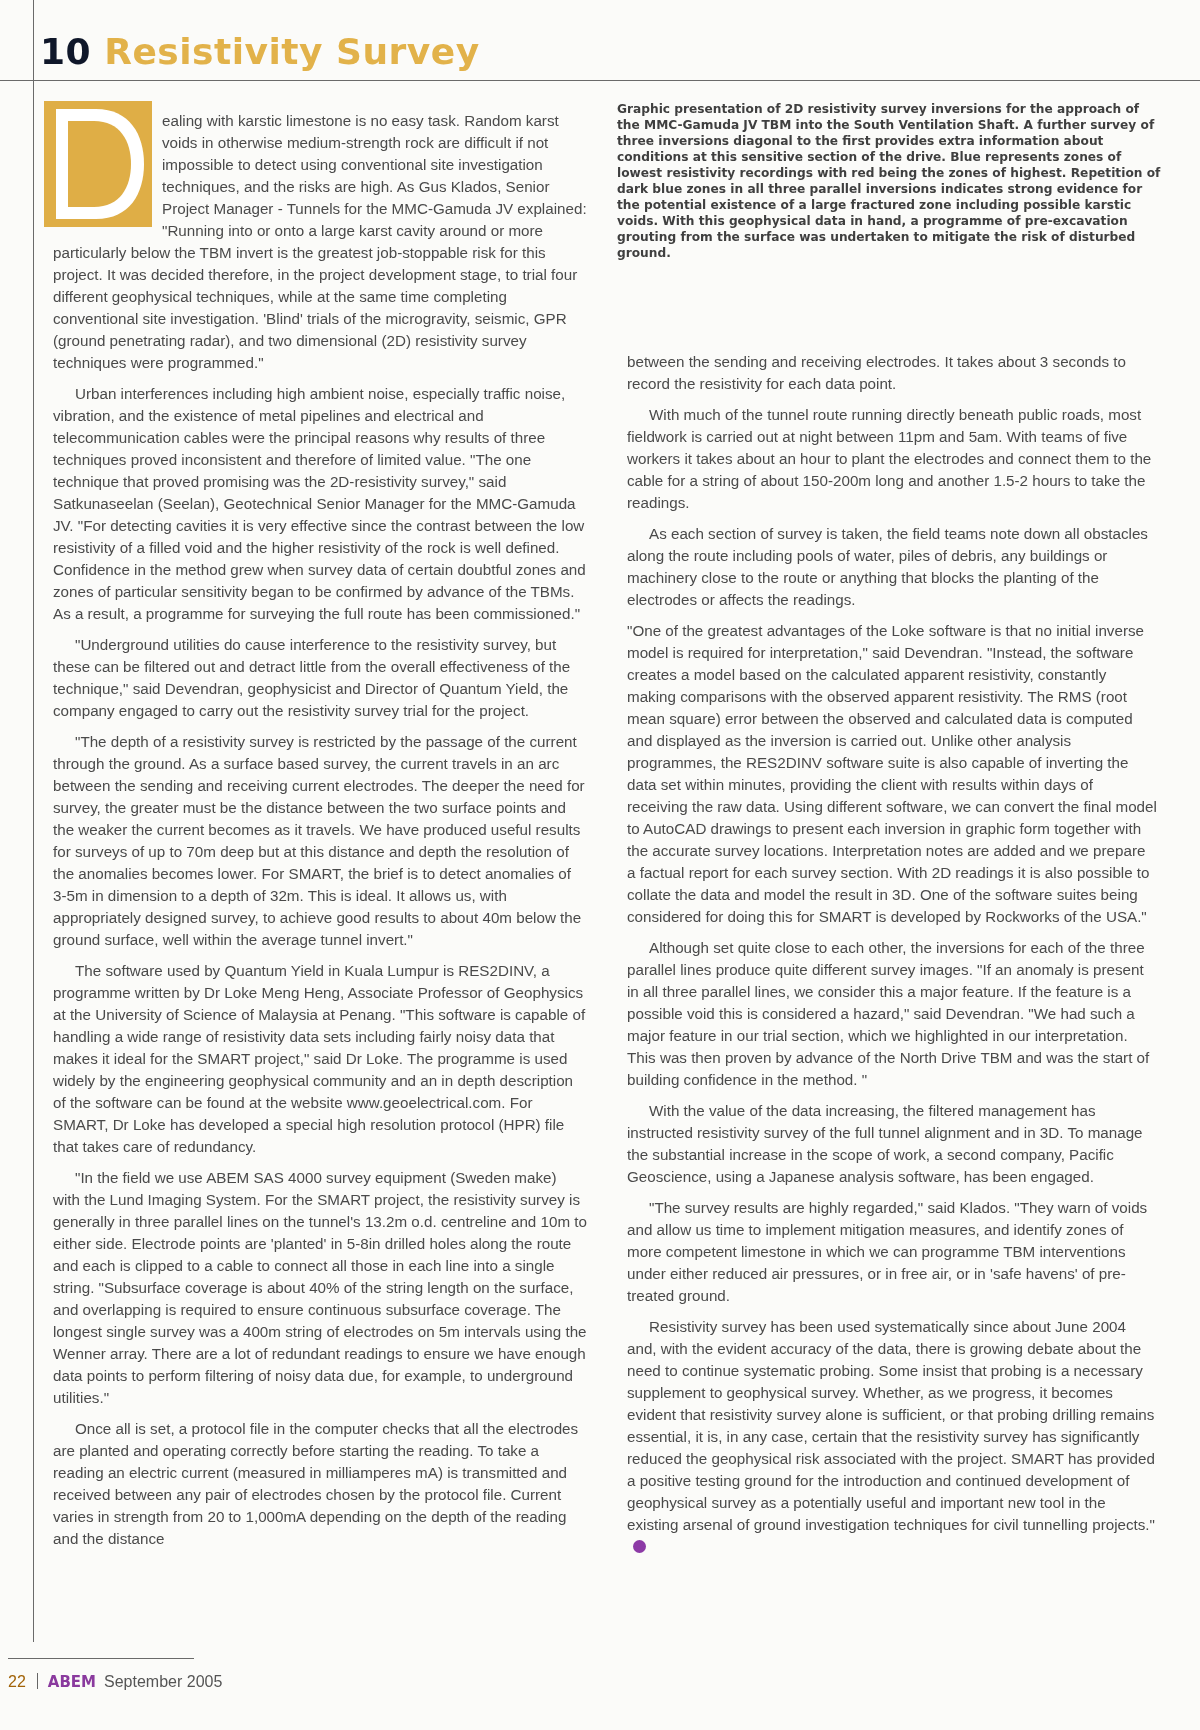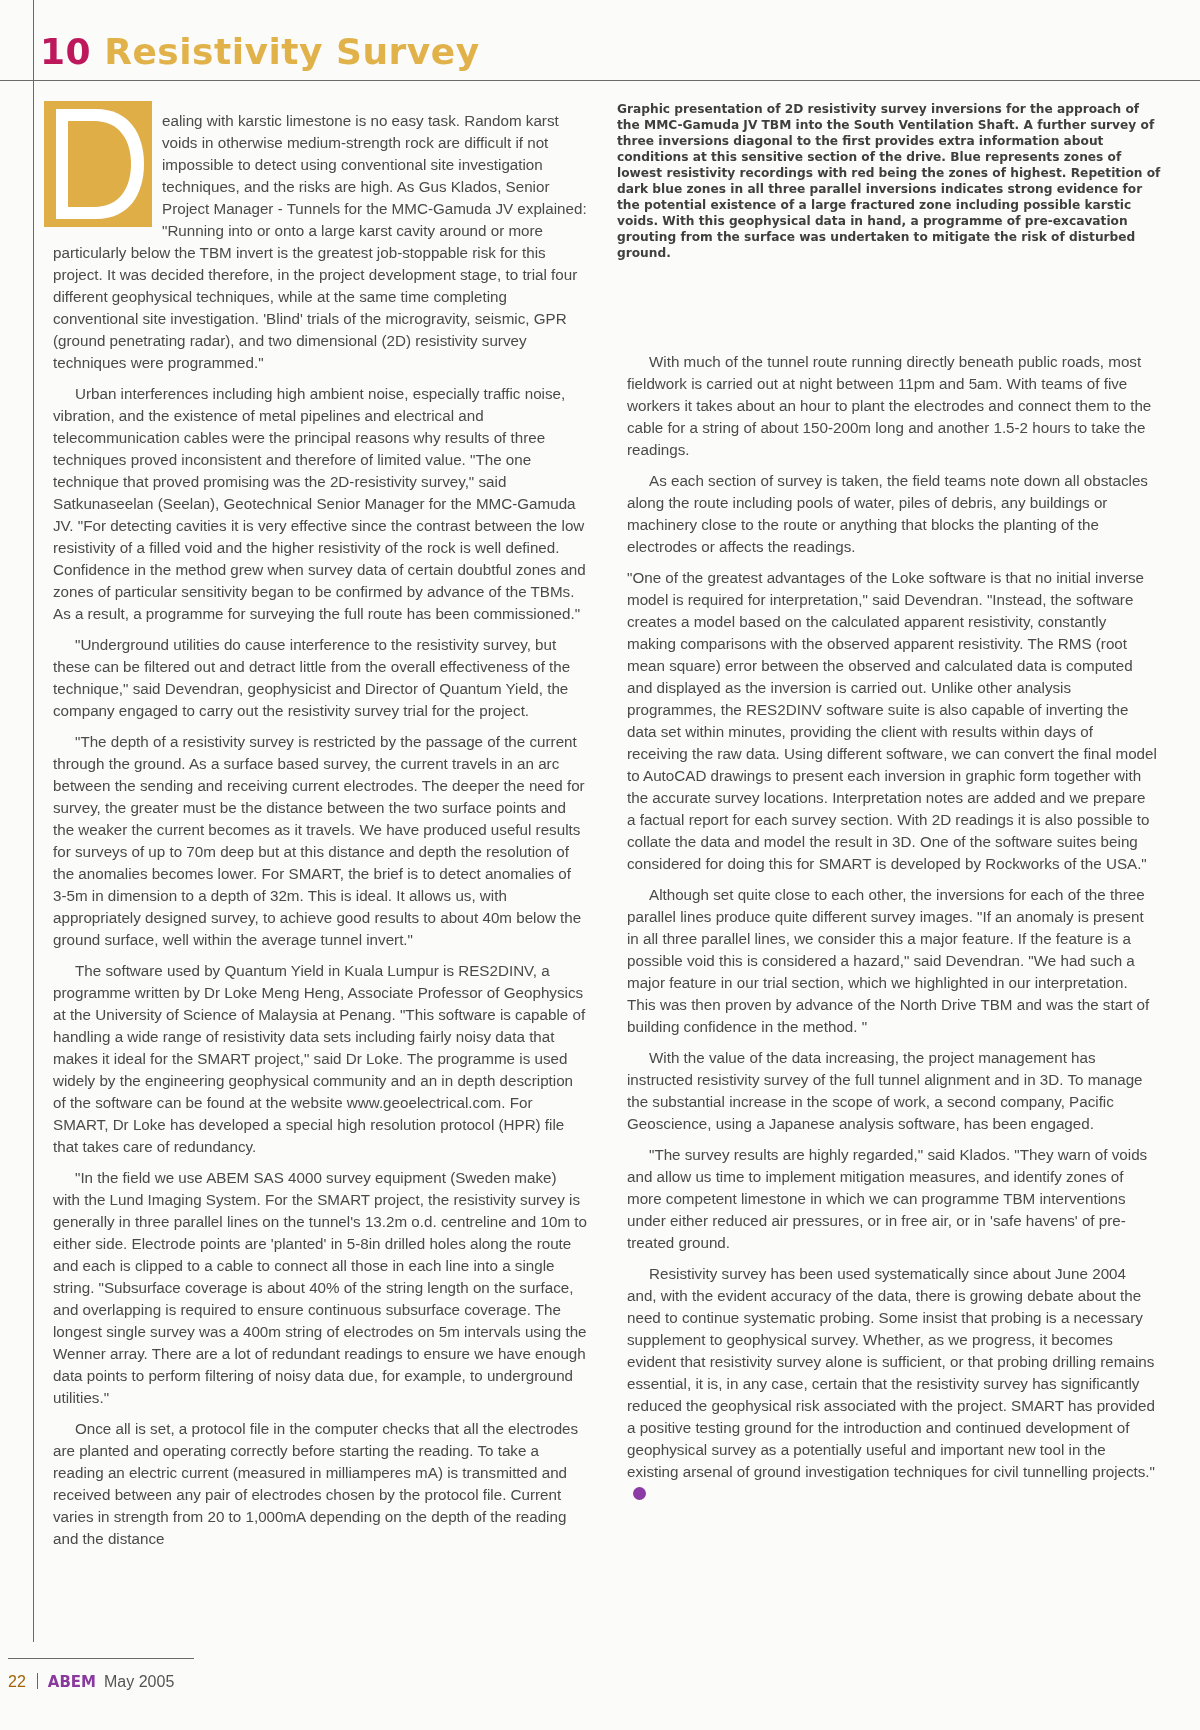--- a/index.html
+++ b/index.html
@@ -10,21 +10,21 @@
     color: #4a4a4a;
   }
   .vline-left { position: absolute; left: 33px; top: 0; width: 1px; height: 1642px; background: #6a6a6a; }
   .hline-title { position: absolute; left: 0; top: 80px; width: 1200px; height: 1px; background: #6a6a6a; }
   .hline-footer { position: absolute; left: 8px; top: 1658px; width: 186px; height: 1px; background: #6a6a6a; }
   .title {
     position: absolute; left: 40px; top: 30px; margin: 0;
     font-family: "DejaVu Sans", sans-serif; font-weight: bold; font-size: 36px; line-height: 44px;
     letter-spacing: 0.5px; white-space: nowrap;
   }
-  .title .num { color: #be185d; }
+  .title .num { color: #0f172a; }
   .title .text { color: #e2b24a; margin-top: 24px; }
 
   .col { position: absolute; font-family: "Liberation Sans", sans-serif; font-size: 15.2px; line-height: 22px; color: #4a4a4a; }
   .col-left { left: 44px; top: 101px; width: 552px; }
   .col-right-caption { left: 617px; top: 101px; width: 545px; font-family: "DejaVu Sans", sans-serif; font-weight: bold; font-size: 12.2px; line-height: 16px; color: #3f3f3f; }
   .col-right { left: 618px; top: 342px; width: 548px; }
 
   .dropcap {
     float: left; width: 108px; height: 126px; margin: 0 10px 2px 0;
     background: #dfae46; position: relative;
@@ -63,24 +63,25 @@
   <p>"Underground utilities do cause interference to the resistivity survey, but these can be filtered out and detract little from the overall effectiveness of the technique," said Devendran, geophysicist and Director of Quantum Yield, the company engaged to carry out the resistivity survey trial for the project.</p>
   <p>"The depth of a resistivity survey is restricted by the passage of the current through the ground. As a surface based survey, the current travels in an arc between the sending and receiving current electrodes. The deeper the need for survey, the greater must be the distance between the two surface points and the weaker the current becomes as it travels. We have produced useful results for surveys of up to 70m deep but at this distance and depth the resolution of the anomalies becomes lower. For SMART, the brief is to detect anomalies of 3-5m in dimension to a depth of 32m. This is ideal. It allows us, with appropriately designed survey, to achieve good results to about 40m below the ground surface, well within the average tunnel invert."</p>
   <p>The software used by Quantum Yield in Kuala Lumpur is RES2DINV, a programme written by Dr Loke Meng Heng, Associate Professor of Geophysics at the University of Science of Malaysia at Penang. "This software is capable of handling a wide range of resistivity data sets including fairly noisy data that makes it ideal for the SMART project," said Dr Loke. The programme is used widely by the engineering geophysical community and an in depth description of the software can be found at the website www.geoelectrical.com. For SMART, Dr Loke has developed a special high resolution protocol (HPR) file that takes care of redundancy.</p>
   <p>"In the field we use ABEM SAS 4000 survey equipment (Sweden make) with the Lund Imaging System. For the SMART project, the resistivity survey is generally in three parallel lines on the tunnel's 13.2m o.d. centreline and 10m to either side. Electrode points are 'planted' in 5-8in drilled holes along the route and each is clipped to a cable to connect all those in each line into a single string. "Subsurface coverage is about 40% of the string length on the surface, and overlapping is required to ensure continuous subsurface coverage. The longest single survey was a 400m string of electrodes on 5m intervals using the Wenner array. There are a lot of redundant readings to ensure we have enough data points to perform filtering of noisy data due, for example, to underground utilities."</p>
   <p>Once all is set, a protocol file in the computer checks that all the electrodes are planted and operating correctly before starting the reading. To take a reading an electric current (measured in milliamperes mA) is transmitted and received between any pair of electrodes chosen by the protocol file. Current varies in strength from 20 to 1,000mA depending on the depth of the reading and the distance</p>
 </div>
 
 <div class="col col-right-caption">Graphic presentation of 2D resistivity survey inversions for the approach of the MMC-Gamuda JV TBM into the South Ventilation Shaft. A further survey of three inversions diagonal to the first provides extra information about conditions at this sensitive section of the drive. Blue represents zones of lowest resistivity recordings with red being the zones of highest. Repetition of dark blue zones in all three parallel inversions indicates strong evidence for the potential existence of a large fractured zone including possible karstic voids. With this geophysical data in hand, a programme of pre-excavation grouting from the surface was undertaken to mitigate the risk of disturbed ground.</div>
 
 <div class="col col-right">
+  <p class="noindent">between the sending and receiving electrodes. It takes about 3 seconds to record the resistivity for each data point.</p>
   <p>With much of the tunnel route running directly beneath public roads, most  fieldwork is carried out at night between 11pm and 5am. With teams of five workers it takes about an hour to plant the electrodes and connect them to the cable for a string of about 150-200m long and another 1.5-2 hours to take the readings.</p>
   <p>As each section of survey is taken, the field teams note down all obstacles along the route including pools of water, piles of debris, any buildings or machinery close to the route or anything that blocks the planting of the electrodes or affects the readings.</p>
   <p class="noindent">"One of the greatest advantages of the Loke software is that no initial inverse model is required for interpretation," said Devendran. "Instead, the software creates a model based on the calculated apparent resistivity, constantly making comparisons with the observed apparent resistivity. The RMS (root mean square) error between the observed and calculated data is computed and displayed as the inversion is carried out. Unlike other analysis programmes, the RES2DINV software suite is also capable of inverting the data set within minutes, providing the client with results within days of receiving the raw data. Using different software, we can convert the final model to AutoCAD drawings to present each inversion in graphic form together with the accurate survey locations. Interpretation notes are added and we prepare a factual report for each survey section. With 2D readings it is also possible to collate the data and model the result in 3D. One of the software suites being considered for doing this for SMART is developed by Rockworks of the USA."</p>
   <p>Although set quite close to each other, the inversions for each of the three parallel lines produce quite different survey images. "If an anomaly is present in all three parallel lines, we consider this a major feature. If the feature is a possible void this is considered a hazard," said Devendran. "We had such a major feature in our trial section, which we highlighted in our interpretation. This was then proven by advance of the North Drive TBM and was the start of building confidence in the method. "</p>
-  <p>With the value of the data increasing, the project management has instructed resistivity survey of the full tunnel alignment and in 3D. To manage the substantial increase in the scope of work, a second company, Pacific Geoscience, using a Japanese analysis software, has been engaged.</p>
+  <p>With the value of the data increasing, the filtered management has instructed resistivity survey of the full tunnel alignment and in 3D. To manage the substantial increase in the scope of work, a second company, Pacific Geoscience, using a Japanese analysis software, has been engaged.</p>
   <p>"The survey results are highly regarded," said Klados. "They warn of voids and allow us time to implement mitigation measures, and identify zones of more competent limestone in which we can programme TBM interventions under either reduced air pressures, or in free air, or in 'safe havens' of pre-treated ground.</p>
   <p><span>Resistivity survey has been used systematically since about June 2004 and, with the evident accuracy of the data, there is growing debate about the need to continue systematic probing. Some insist that probing is a necessary supplement to geophysical survey. Whether, as we progress, it becomes evident that resistivity survey alone is sufficient, or that probing drilling remains essential, it is, in any case, certain that the resistivity survey has significantly reduced the geophysical risk associated with the project. SMART has provided a positive testing ground for the introduction and continued development of geophysical survey as a potentially useful and important new tool in the existing arsenal of ground investigation techniques for civil tunnelling projects."</span><span class="end-bullet"></span></p>
 </div>
 
 <div class="footer">
-  <span class="page-num">22</span><span class="sep"></span><span class="mag">ABEM</span><span class="date">May 2005</span>
+  <span class="page-num">22</span><span class="sep"></span><span class="mag">ABEM</span><span class="date">September 2005</span>
 </div>
 
 </body></html>

